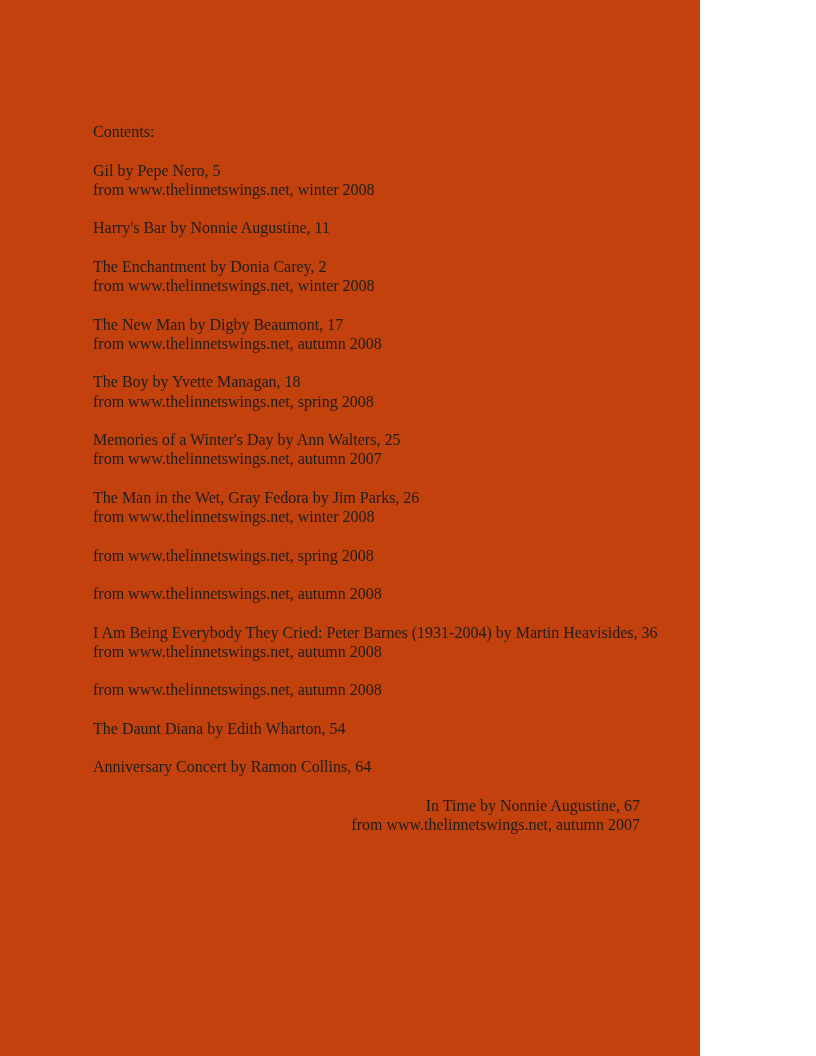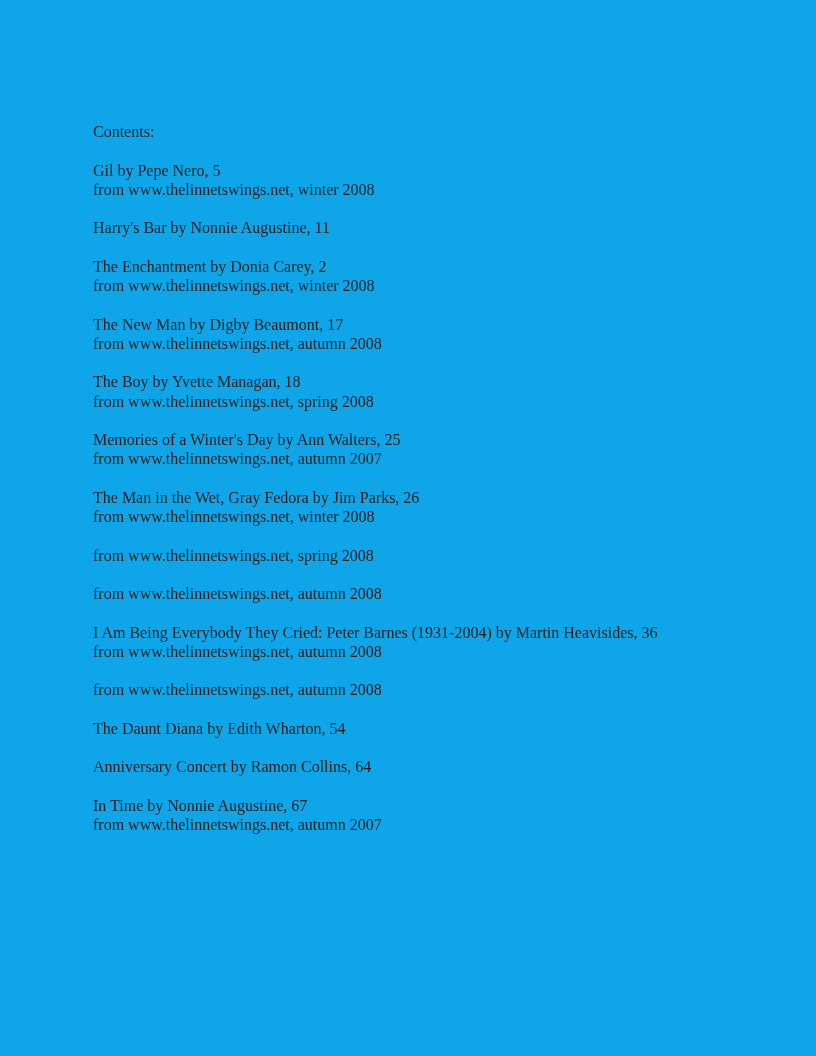--- a/index.html
+++ b/index.html
@@ -2,43 +2,44 @@
 <html><head>
 <meta charset="utf-8">
 <style>
   html, body {
     margin: 0;
     padding: 0;
     background: #ffffff;
   }
   .page {
     position: relative;
-    width: 816px;
+    width: 700px;
     height: 1056px;
-    background: #0ea5e9;
+    background: #c2410c;
     overflow: hidden;
     font-family: "Liberation Serif", "DejaVu Serif", serif;
     color: #1e1e1e;
   }
   .content {
     position: absolute;
     left: 93px;
     top: 122px;
     right: 60px;
     font-size: 16px;
     line-height: 19.25px;
   }
   .heading {
     margin: 0 0 19.25px 0;
   }
   .entry {
     margin: 0 0 19.25px 0;
   }
   .entry:last-child {
     margin-bottom: 0;
+    text-align: right;
   }
   .line {
     margin: 0;
     white-space: nowrap;
   }
 </style>
 </head>
 <body>
 
 <div class="page">

